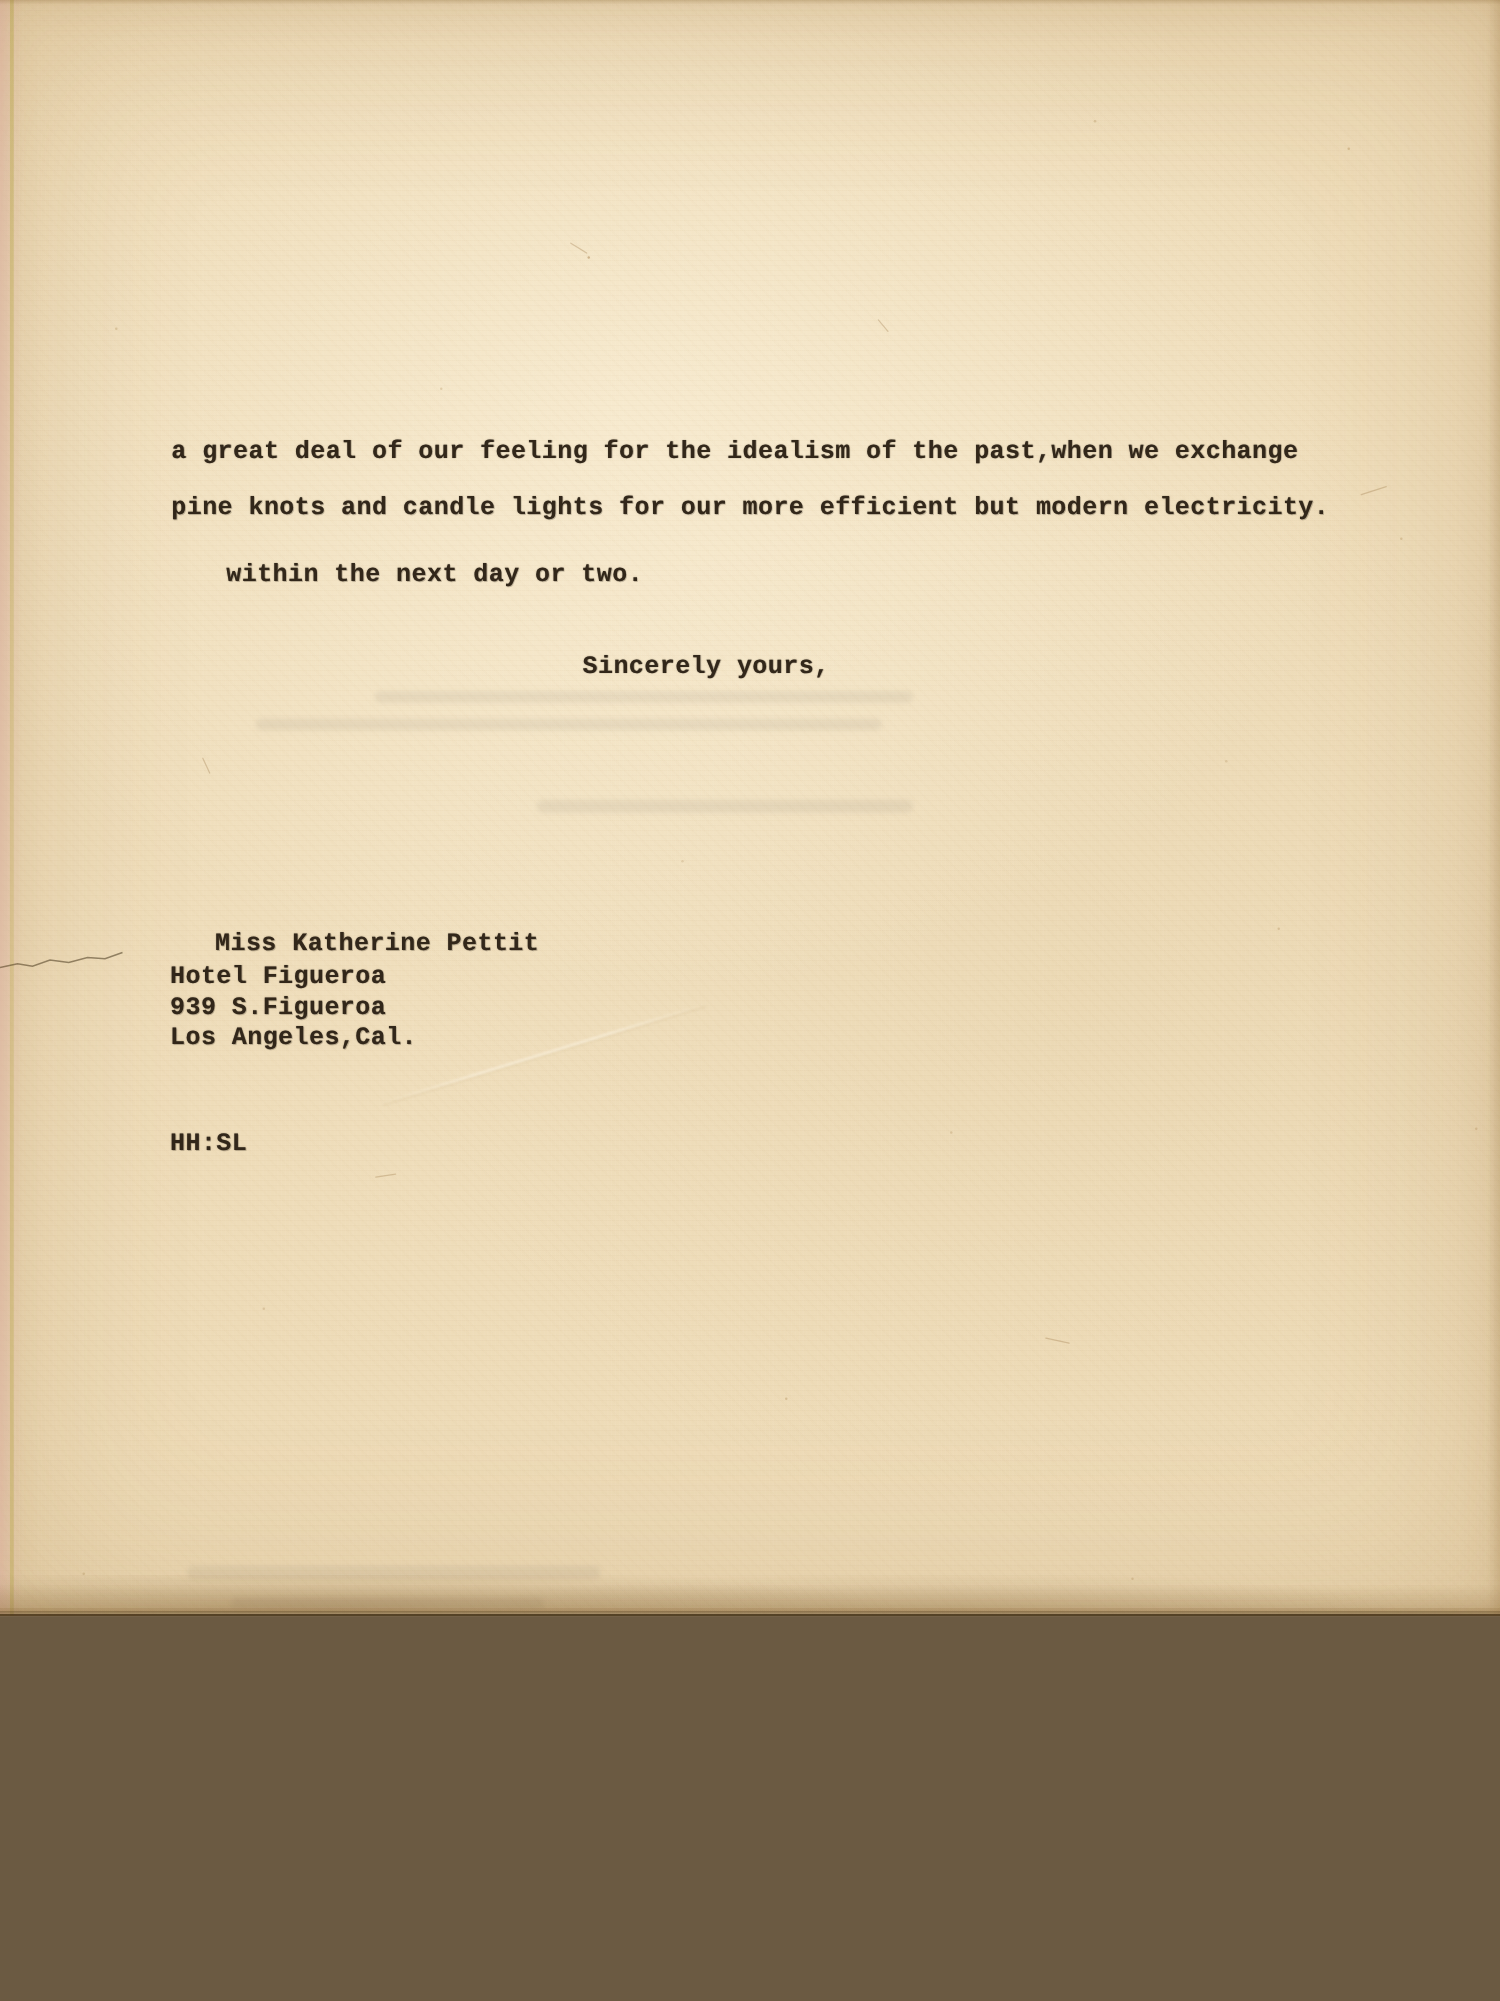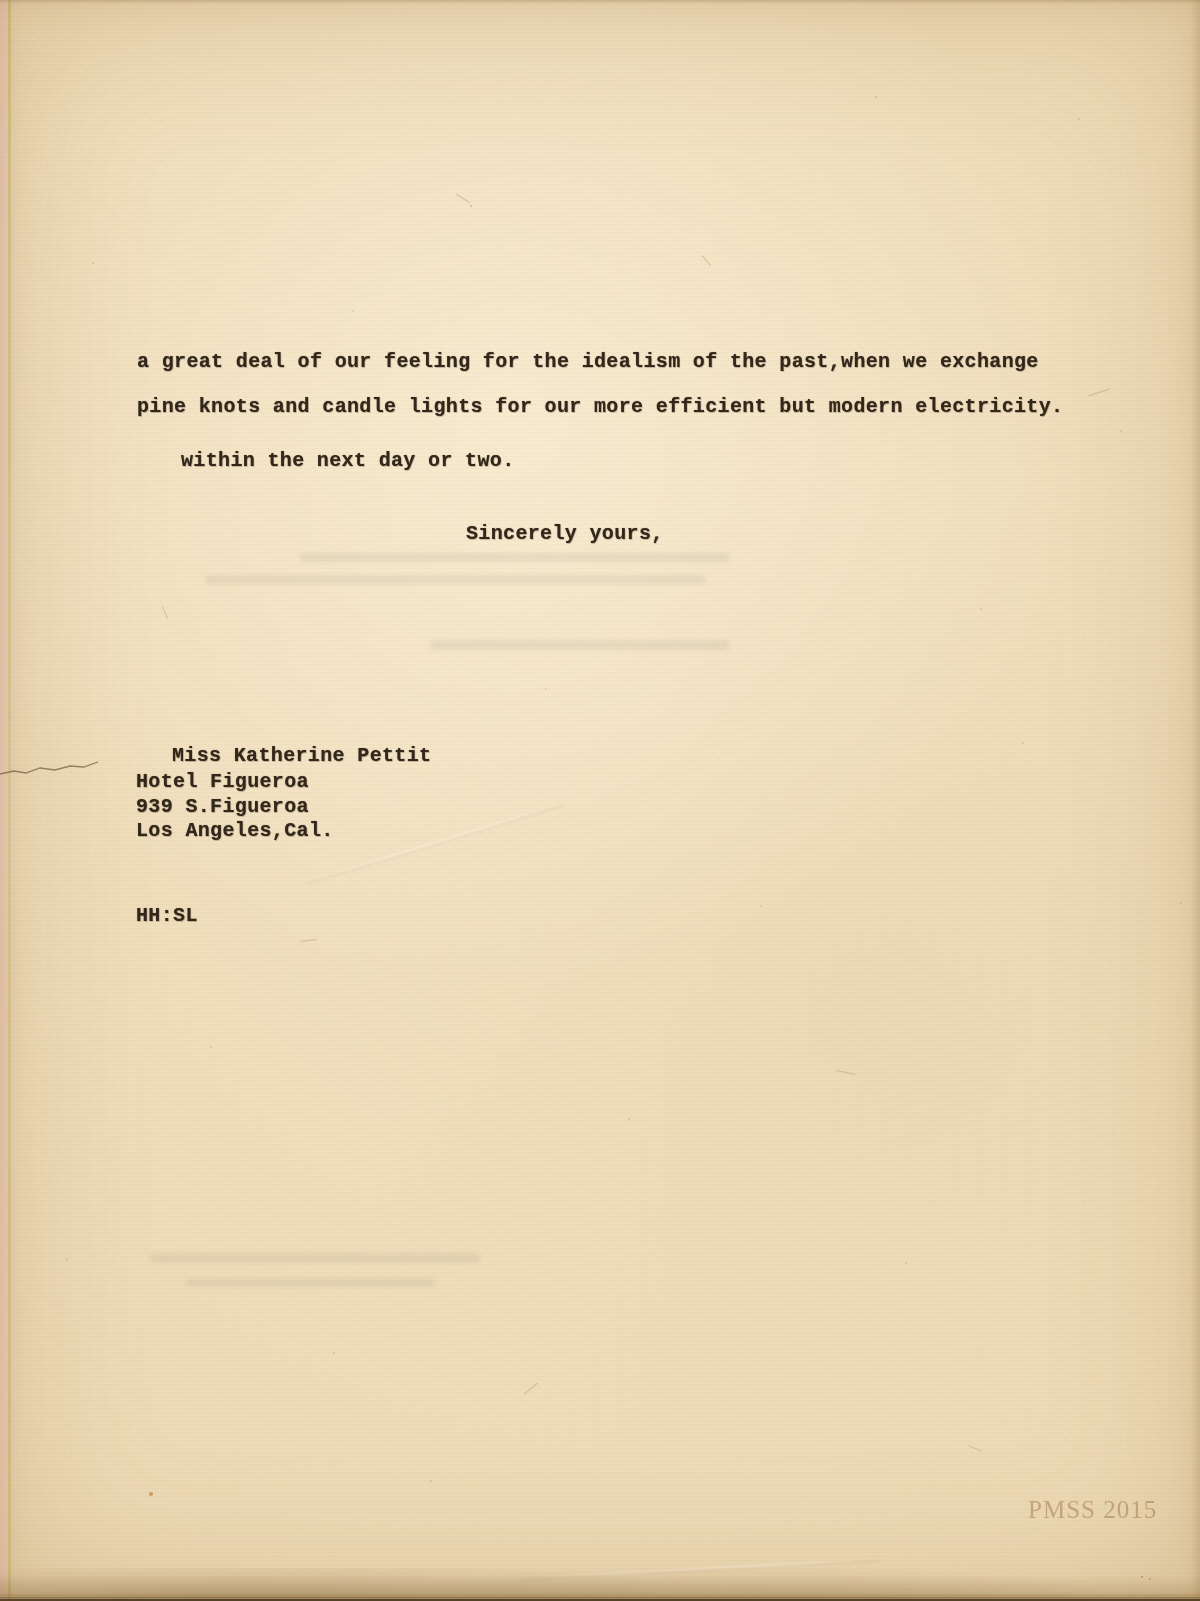--- a/index.html
+++ b/index.html
@@ -1,18 +1,18 @@
 <!DOCTYPE html>
 <html><head>
 <meta charset="utf-8">
 <style>
   html,body{margin:0;padding:0;background:#6b5a42;}
   .page{
     position:relative;
-    width:1200px;height:1601px;
+    width:1200px;height:1293px;
     margin:0 auto;
     overflow:hidden;
     background:
       radial-gradient(90% 65% at 42% 26%, rgba(253,243,221,0.55) 0%, rgba(253,243,221,0) 55%),
       radial-gradient(75% 55% at 72% 62%, rgba(231,211,172,0.5) 0%, rgba(231,211,172,0) 60%),
       radial-gradient(130% 105% at 50% 45%, #f2e2c2 0%, #ecd9b4 55%, #e0ca9f 100%);
     font-family:"Liberation Sans", sans-serif;
   }
   .texture{
     position:absolute;inset:0;pointer-events:none;

